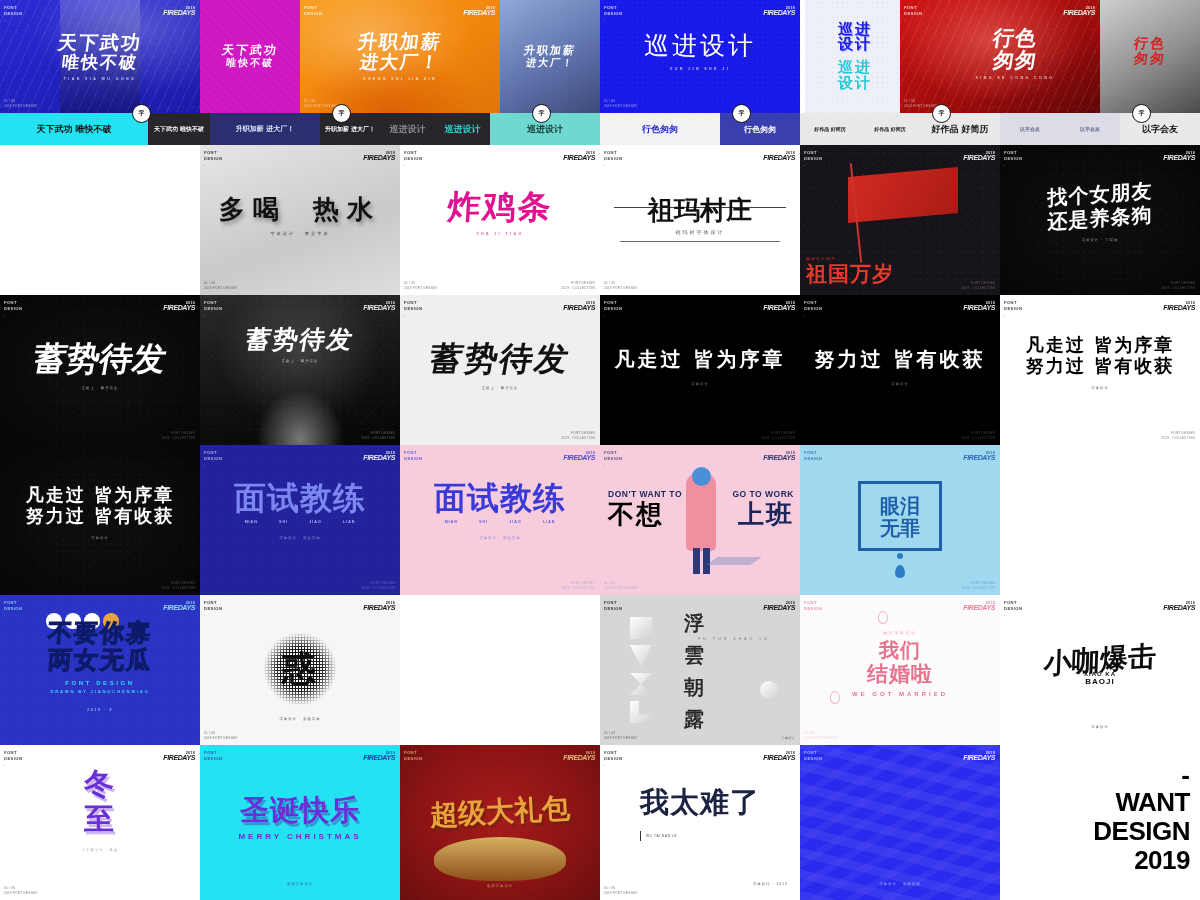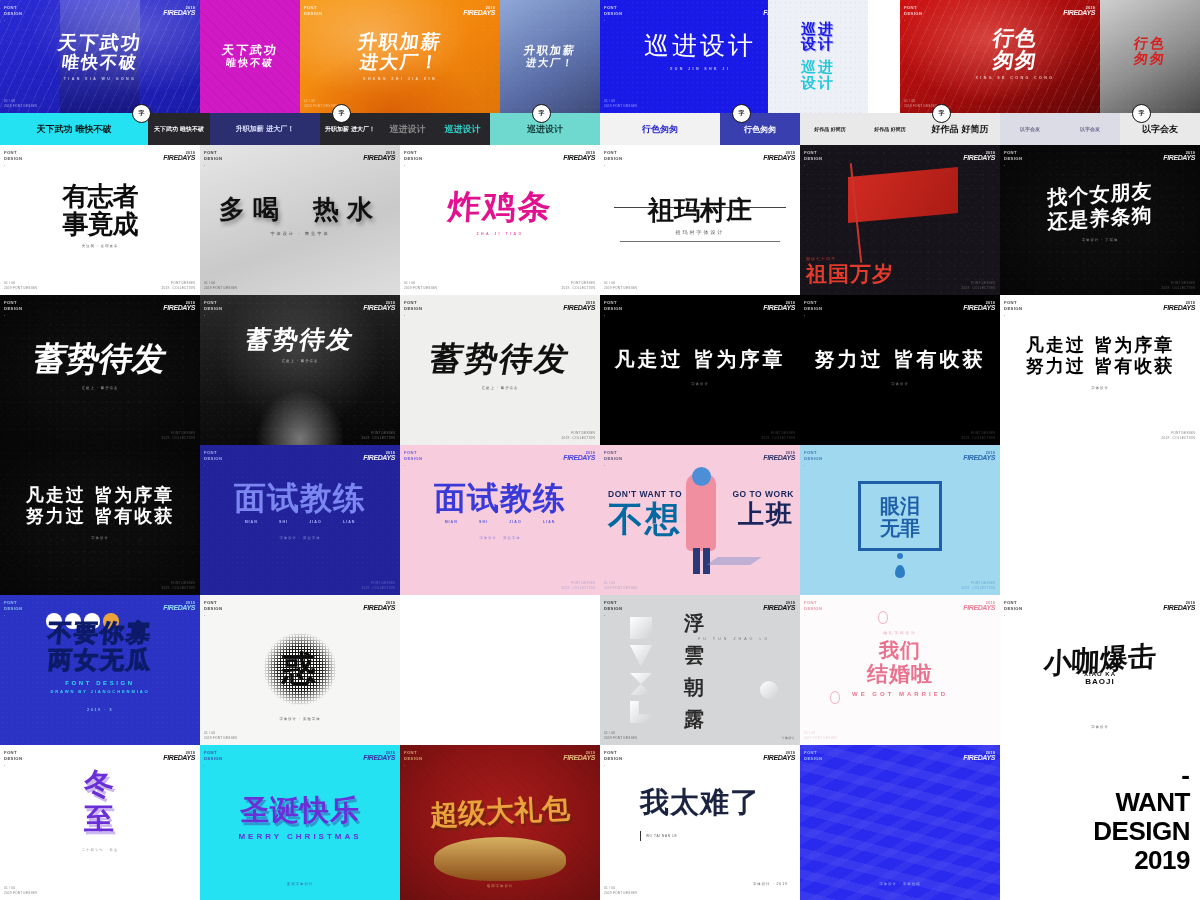--- a/index.html
+++ b/index.html
@@ -149,21 +149,21 @@
 .</div>
     <div class="chrome-tr" style="color:#fff"><span class="yr">2019</span><span>FIREDAYS</span></div>
     <div class="stack" style="color:#fff;top:46%">
       <div class="cn" style="font-size:25px;letter-spacing:3px;font-weight:400">巡进设计</div>
       <div class="sub-en" style="margin-top:8px">XUN JIN SHE JI</div>
     </div>
     <div class="chrome-bl" style="color:#fff">01 / 06
 2019 FONT DESIGN</div>
   </div>
 
-  <div class="cell" style="left:768px;top:0;width:100px;height:113px;background:#eef0f7">
+  <div class="cell" style="left:805px;top:0;width:100px;height:113px;background:#eef0f7">
     <div class="dotgrid"></div>
     <div class="stack">
       <div class="cn" style="font-size:15px;color:#1919e8;text-shadow:1px 1px 0 rgba(40,40,220,.35)">巡进</div>
       <div class="cn" style="font-size:15px;color:#1919e8;text-shadow:1px 1px 0 rgba(40,40,220,.35)">设计</div>
       <div class="cn" style="font-size:15px;color:#25c8d8;margin-top:7px">巡进</div>
       <div class="cn" style="font-size:15px;color:#25c8d8">设计</div>
     </div>
   </div>
 
   <div class="cell ph-red" style="left:900px;top:0;width:200px;height:113px">
@@ -232,35 +232,20 @@
 
   <div class="seal" style="left:132px;top:104px">字</div>
   <div class="seal" style="left:332px;top:104px">字</div>
   <div class="seal" style="left:532px;top:104px">字</div>
   <div class="seal" style="left:732px;top:104px">字</div>
   <div class="seal" style="left:932px;top:104px">字</div>
   <div class="seal" style="left:1132px;top:104px">字</div>
 
   <div class="cell ph-purple" style="left:0;top:0;width:0;height:0"></div>
 
-  <div class="cell" style="left:0;top:145px;width:200px;height:150px;background:#fff">
-    <div class="chrome-tl" style="color:#111">FONT
-DESIGN
-.</div>
-    <div class="chrome-tr" style="color:#111"><span class="yr">2019</span><span>FIREDAYS</span></div>
-    <div class="stack" style="color:#0d0d0d;top:47%">
-      <div class="cn" style="font-size:26px;letter-spacing:-1px">有志者</div>
-      <div class="cn" style="font-size:26px;letter-spacing:-1px;margin-top:1px">事竟成</div>
-      <div class="credit"><span>关注我 · 发现更多</span></div>
-    </div>
-    <div class="chrome-bl">01 / 06
-2019 FONT DESIGN</div>
-    <div class="chrome-br">FONT DESIGN
-2019 . COLLECTION</div>
-  </div>
 
   <div class="cell" style="left:200px;top:145px;width:200px;height:150px;background:linear-gradient(160deg,#e6e6e6,#c9c9c9 60%,#dedede)">
     <div class="chrome-tl">FONT
 DESIGN
 .</div>
     <div class="chrome-tr"><span class="yr">2019</span><span>FIREDAYS</span></div>
     <div class="stack" style="color:#111;top:47%">
       <div class="cn" style="font-size:26px;letter-spacing:8px;text-shadow:2px 3px 4px rgba(0,0,0,.35)"><span>多喝</span><span style="display:inline-block;width:26px"></span><span>热水</span></div>
       <div class="sub-cn" style="margin-top:8px">字体设计 · 商业字体</div>
     </div>
@@ -465,21 +450,21 @@
 2019 . COLLECTION</div>
   </div>
 
   <div class="cell" style="left:600px;top:445px;width:200px;height:150px;background:#f7cddd">
     <div class="chrome-tl" style="color:#18265c">FONT
 DESIGN
 .</div>
     <div class="chrome-tr" style="color:#18265c"><span class="yr">2019</span><span>FIREDAYS</span></div>
     <div style="position:absolute;left:8px;top:44px;font-size:8.5px;font-weight:900;color:#18265c;letter-spacing:.5px">DON'T WANT TO</div>
     <div style="position:absolute;right:6px;top:44px;font-size:8.5px;font-weight:900;color:#18265c;letter-spacing:.5px">GO TO WORK</div>
-    <div class="cn" style="position:absolute;left:8px;top:56px;font-size:35px;color:#0369a1">不想</div>
+    <div class="cn" style="position:absolute;left:8px;top:56px;font-size:26px;color:#000000">不想</div>
     <div class="cn" style="position:absolute;right:6px;top:56px;font-size:26px;color:#18265c">上班</div>
     <div style="position:absolute;left:86px;top:28px;width:30px;height:78px;background:#ef8fa0;border-radius:12px 12px 5px 5px"></div>
     <div style="position:absolute;left:92px;top:22px;width:19px;height:19px;border-radius:50%;background:#4d8fd6"></div>
     <div style="position:absolute;left:93px;top:103px;width:7px;height:26px;background:#2a3a78"></div>
     <div style="position:absolute;left:103px;top:103px;width:7px;height:26px;background:#2a3a78"></div>
     <div style="position:absolute;left:112px;top:112px;width:44px;height:8px;background:rgba(120,140,200,.45);transform:skewX(-55deg)"></div>
     <div class="chrome-bl" style="color:#7a86b0">01 / 06
 2019 FONT DESIGN</div>
   </div>
 

